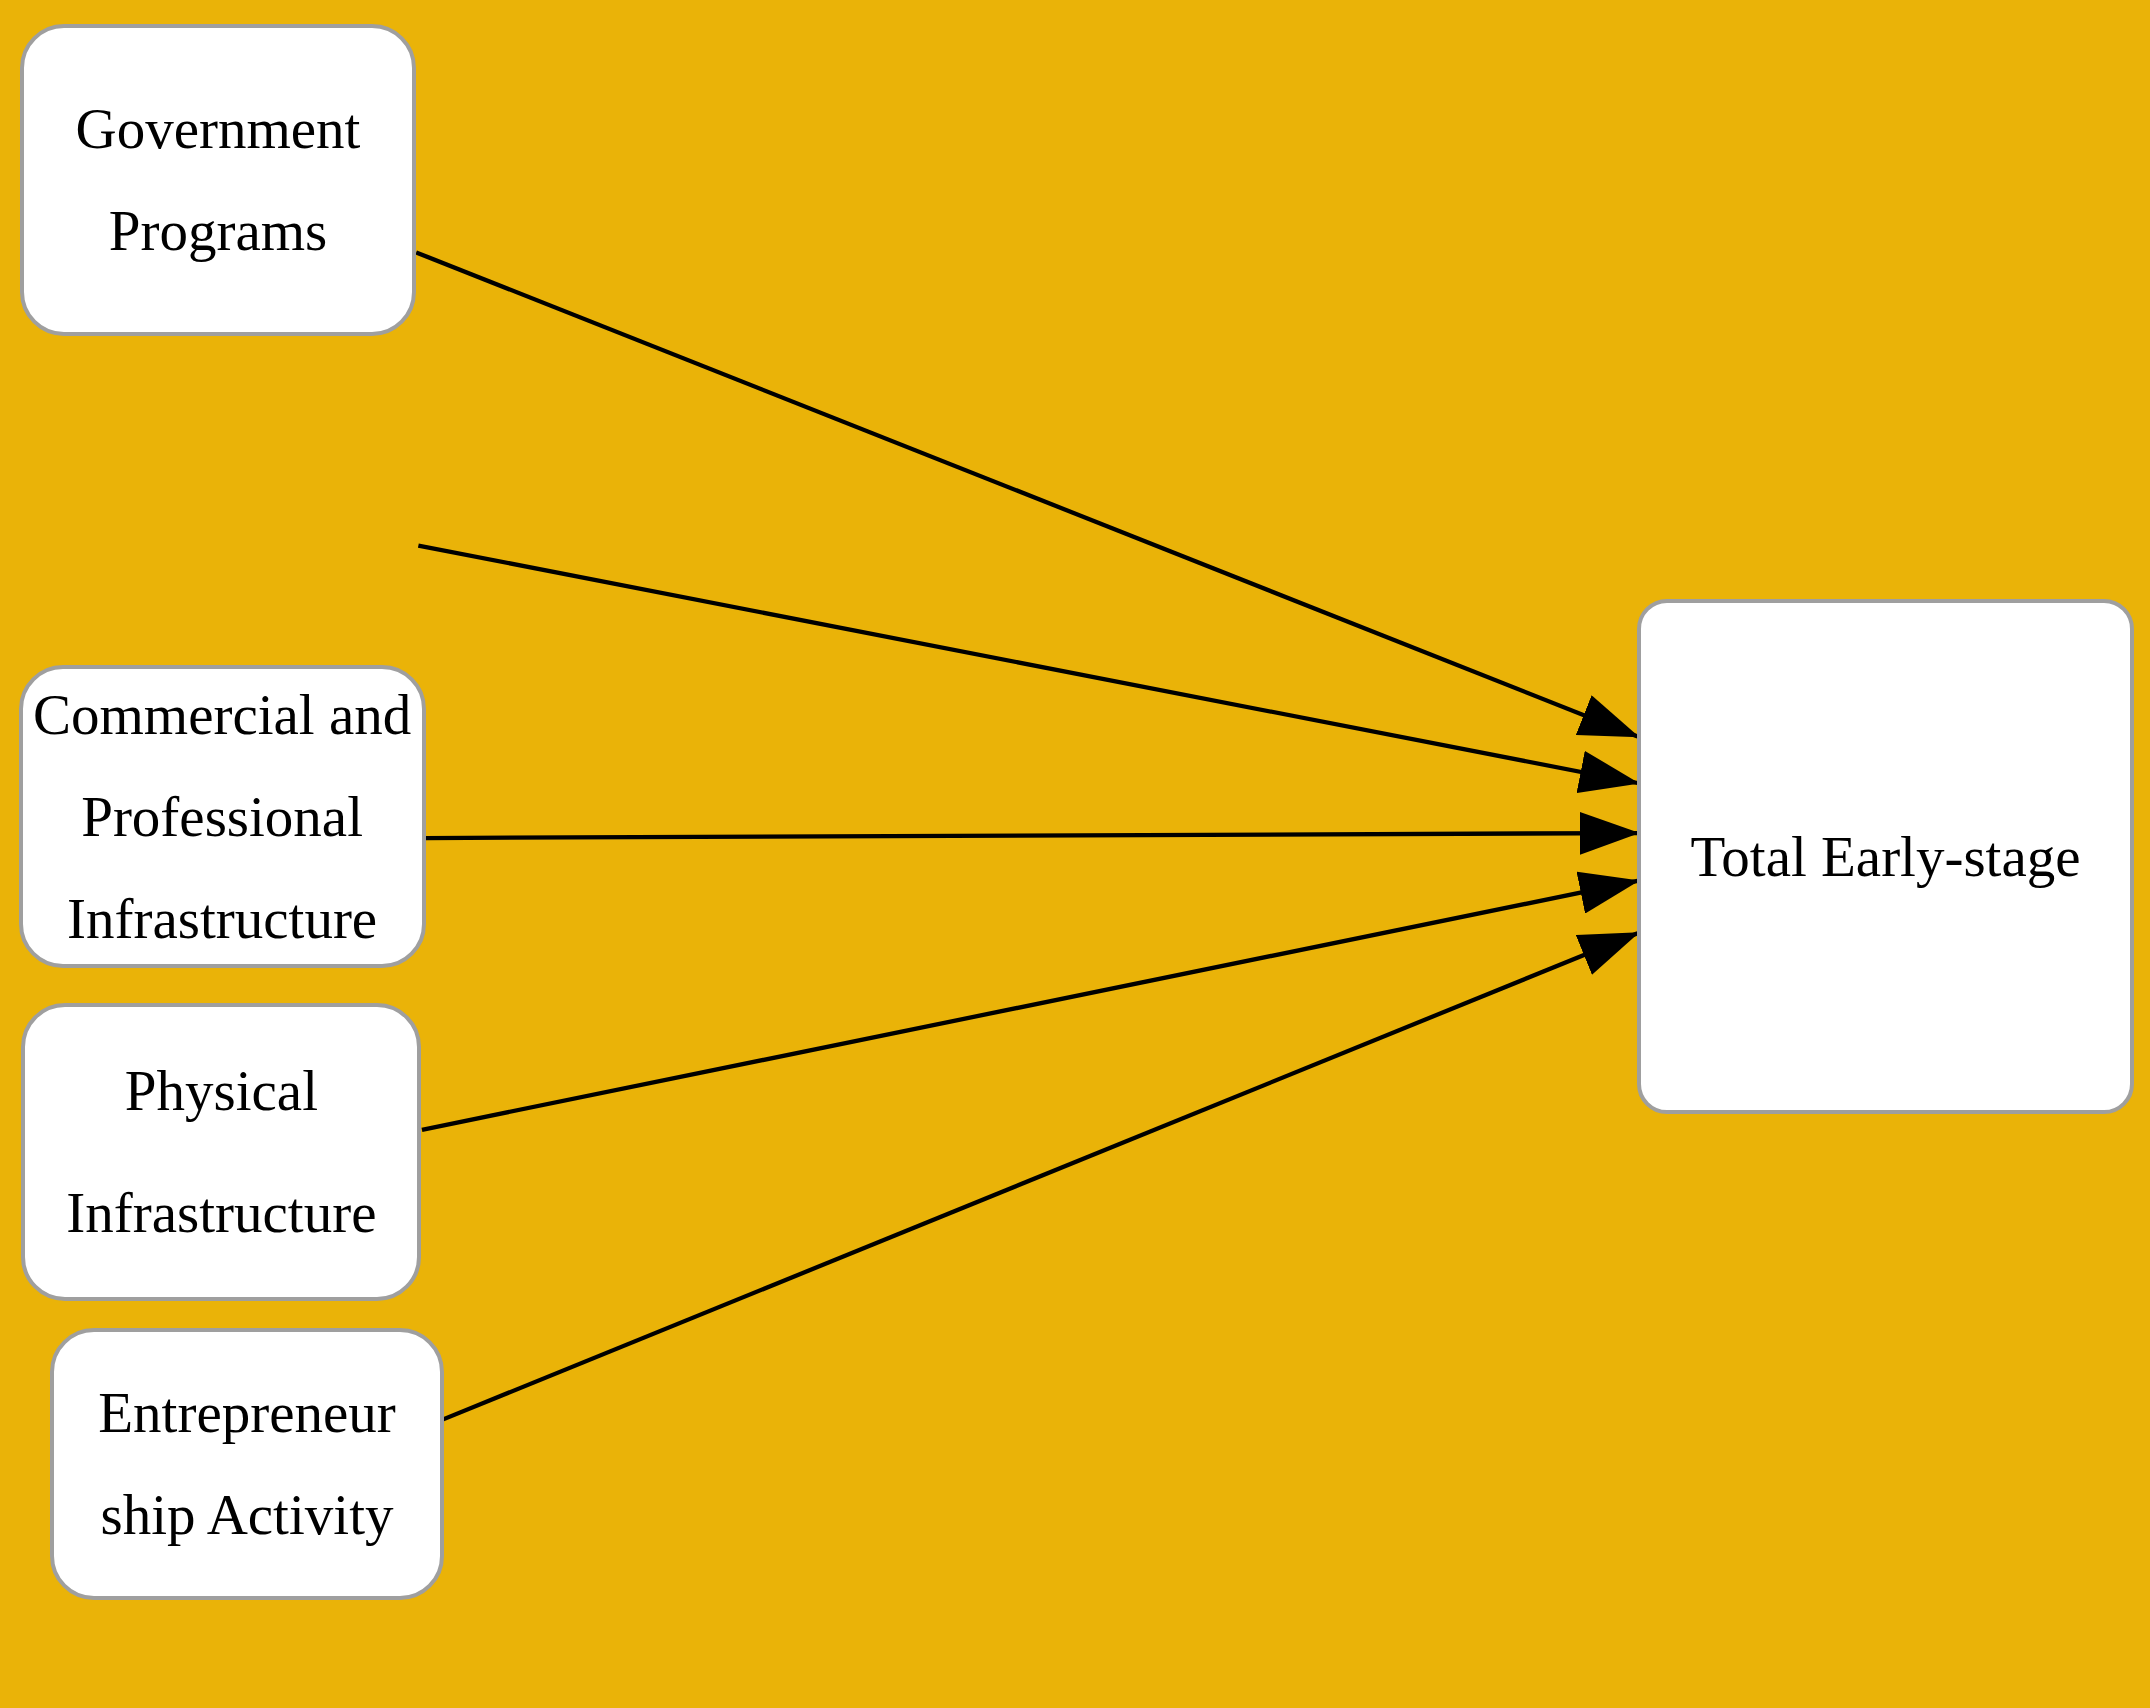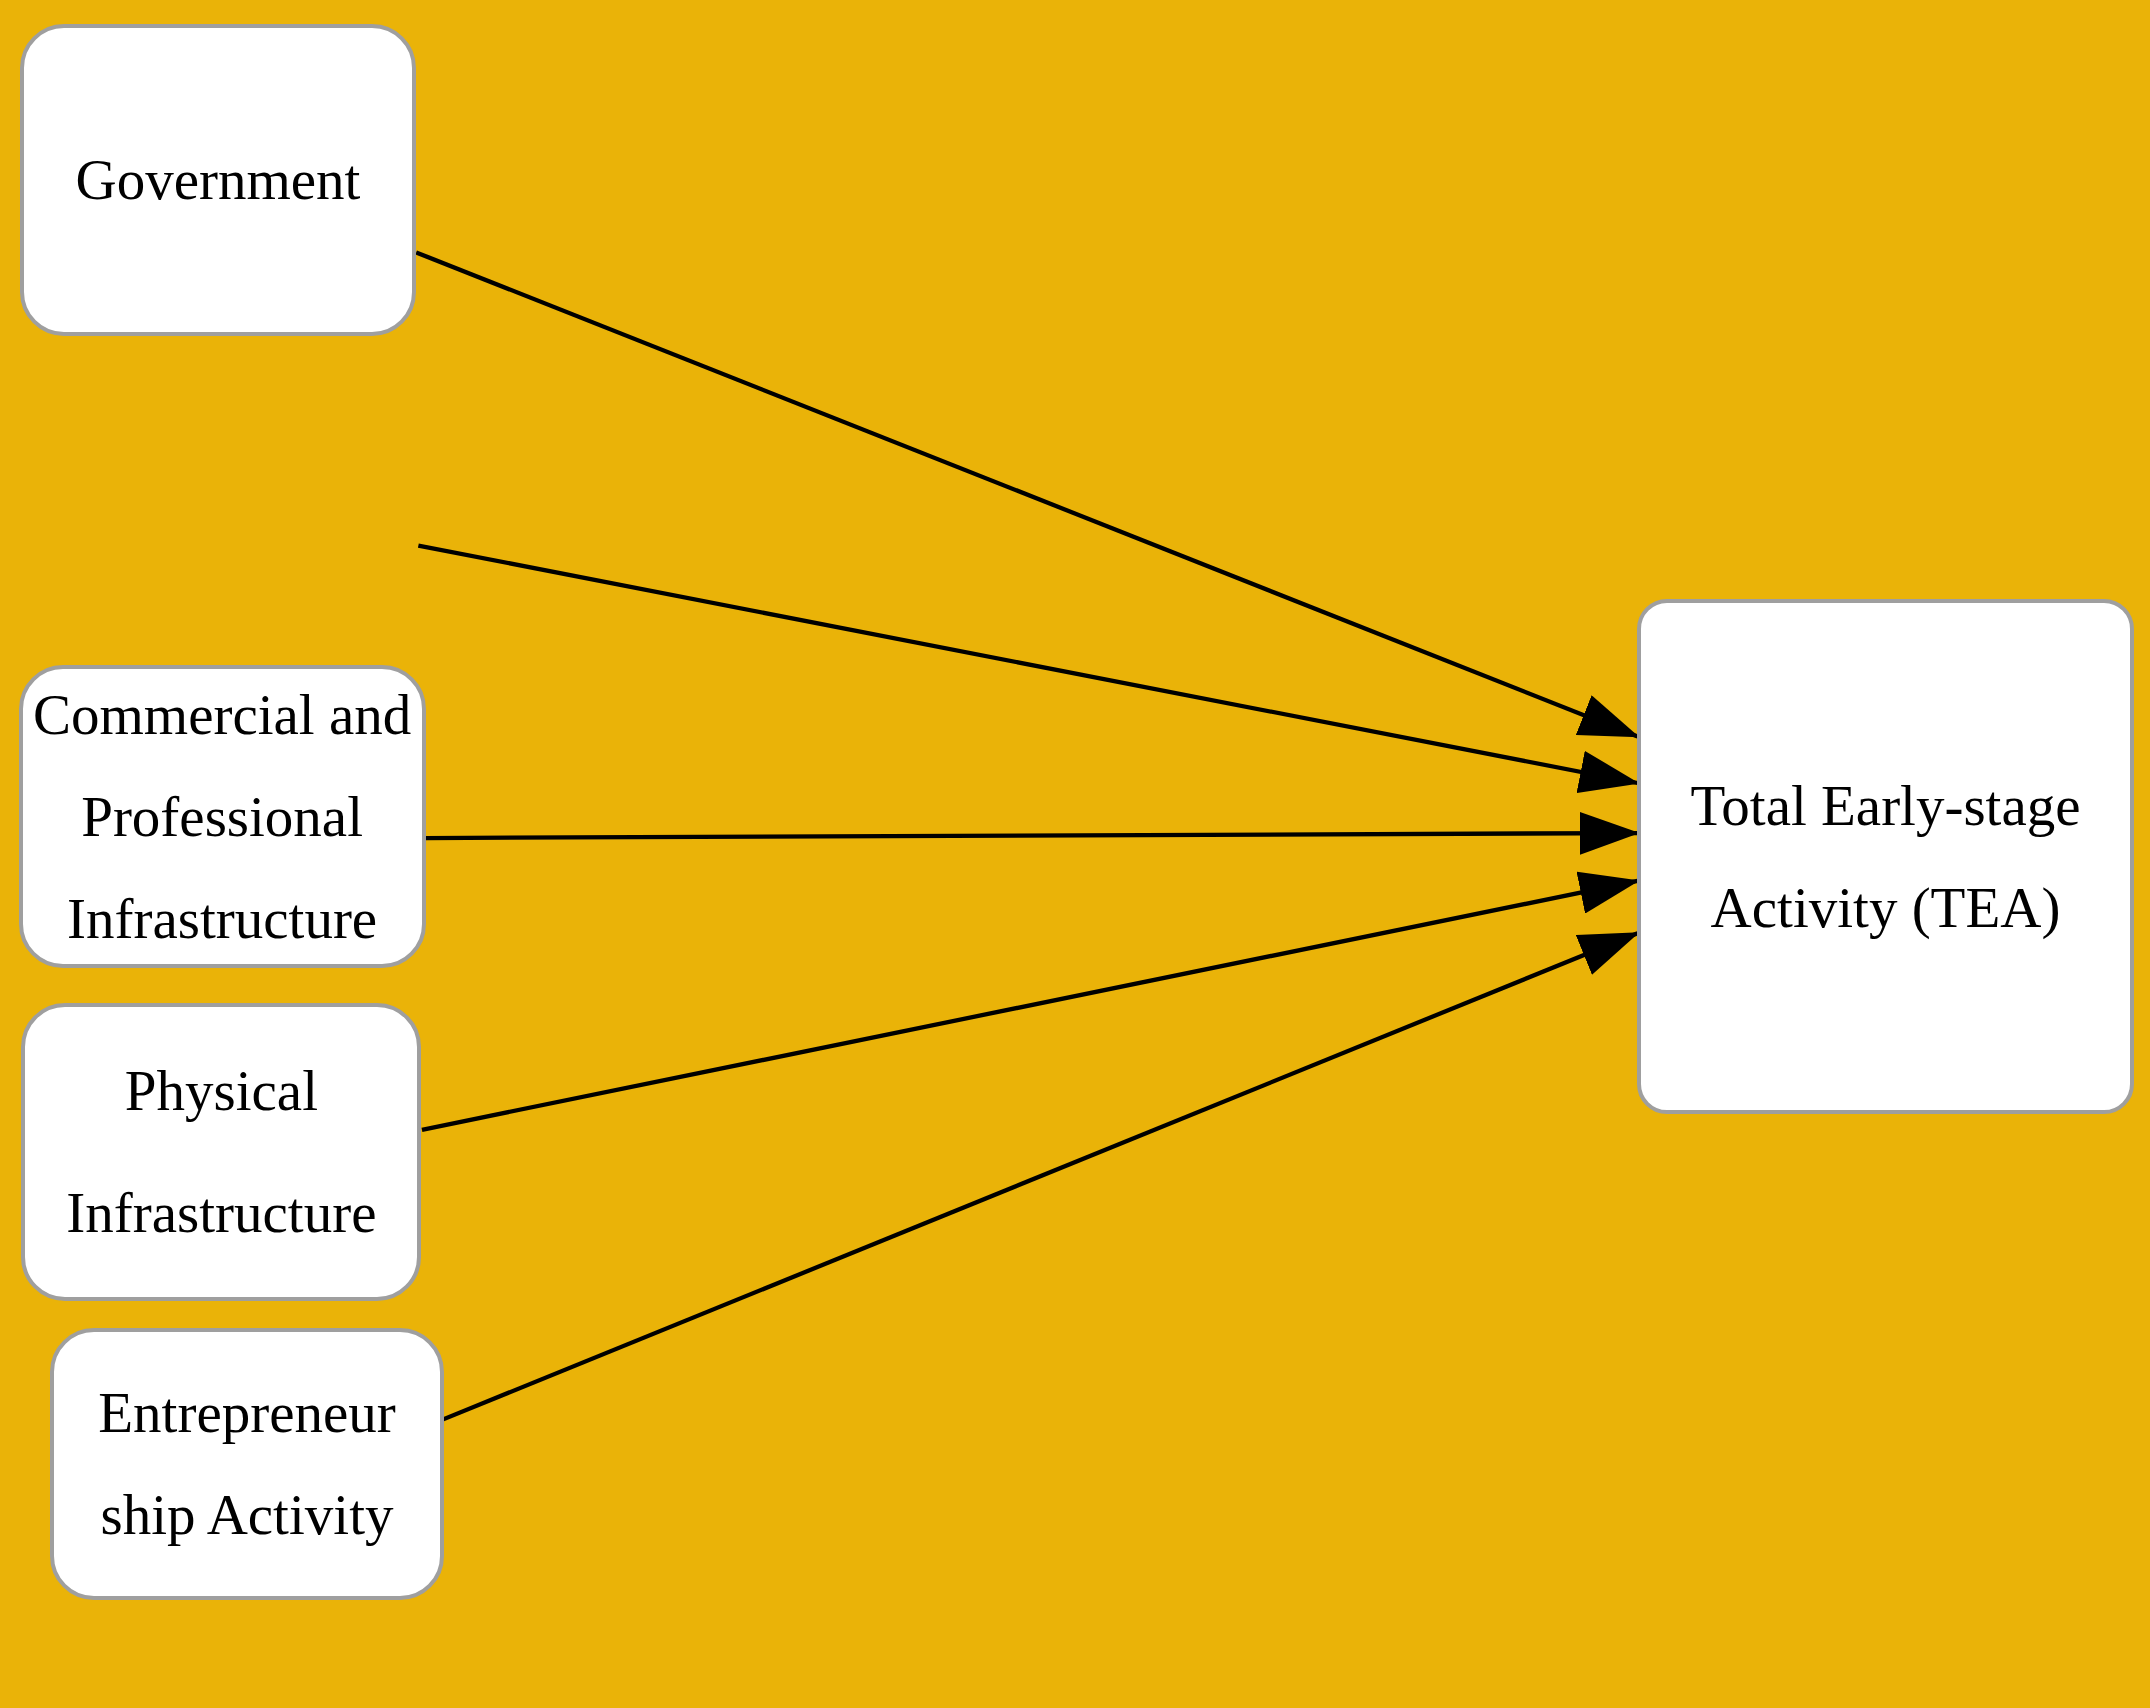--- a/index.html
+++ b/index.html
@@ -64,20 +64,21 @@
       <line x1="582" y1="353" x2="2290" y2="1030" marker-end="url(#ah)"></line>
       <line x1="585" y1="763" x2="2290" y2="1095" marker-end="url(#ah)"></line>
       <line x1="595" y1="1172" x2="2290" y2="1165" marker-end="url(#ah)"></line>
       <line x1="590" y1="1580" x2="2290" y2="1232" marker-end="url(#ah)"></line>
       <line x1="600" y1="1993" x2="2290" y2="1305" marker-end="url(#ah)"></line>
     </g>
   </svg>
 
   <div class="box factor" id="box-government">
     <div class="line">Government</div>
+    <div class="line">Programs</div>
   </div>
 
 
   <div class="box factor" id="box-commercial">
     <div class="line">Commercial and</div>
     <div class="line">Professional</div>
     <div class="line">Infrastructure</div>
   </div>
 
   <div class="box factor" id="box-physical">
@@ -85,17 +86,16 @@
     <div class="line">Infrastructure</div>
   </div>
 
   <div class="box factor" id="box-culture">
     <div class="line">Entrepreneur</div>
     <div class="line">ship Activity</div>
   </div>
 
   <div class="box outcome" id="box-tea">
     <div class="line">Total Early-stage</div>
-    <div class="line">Activity (TEA)</div>
   </div>
 
 </div>
 
 
 </body></html>

